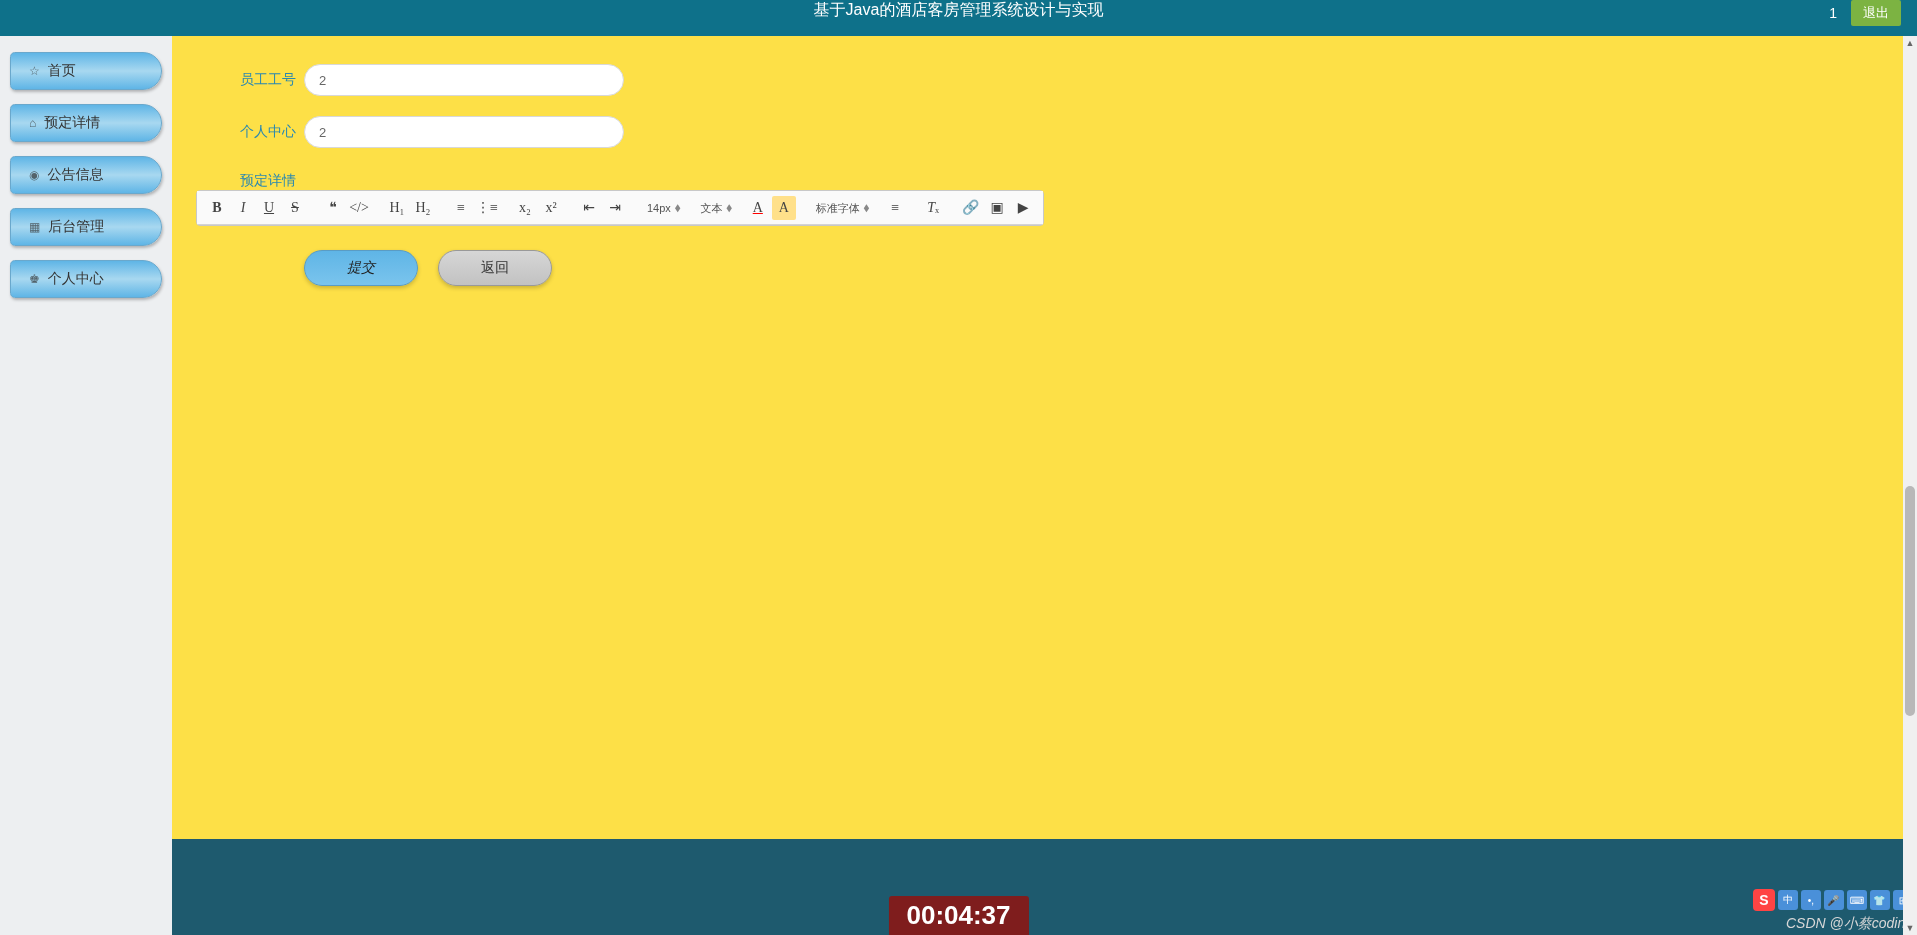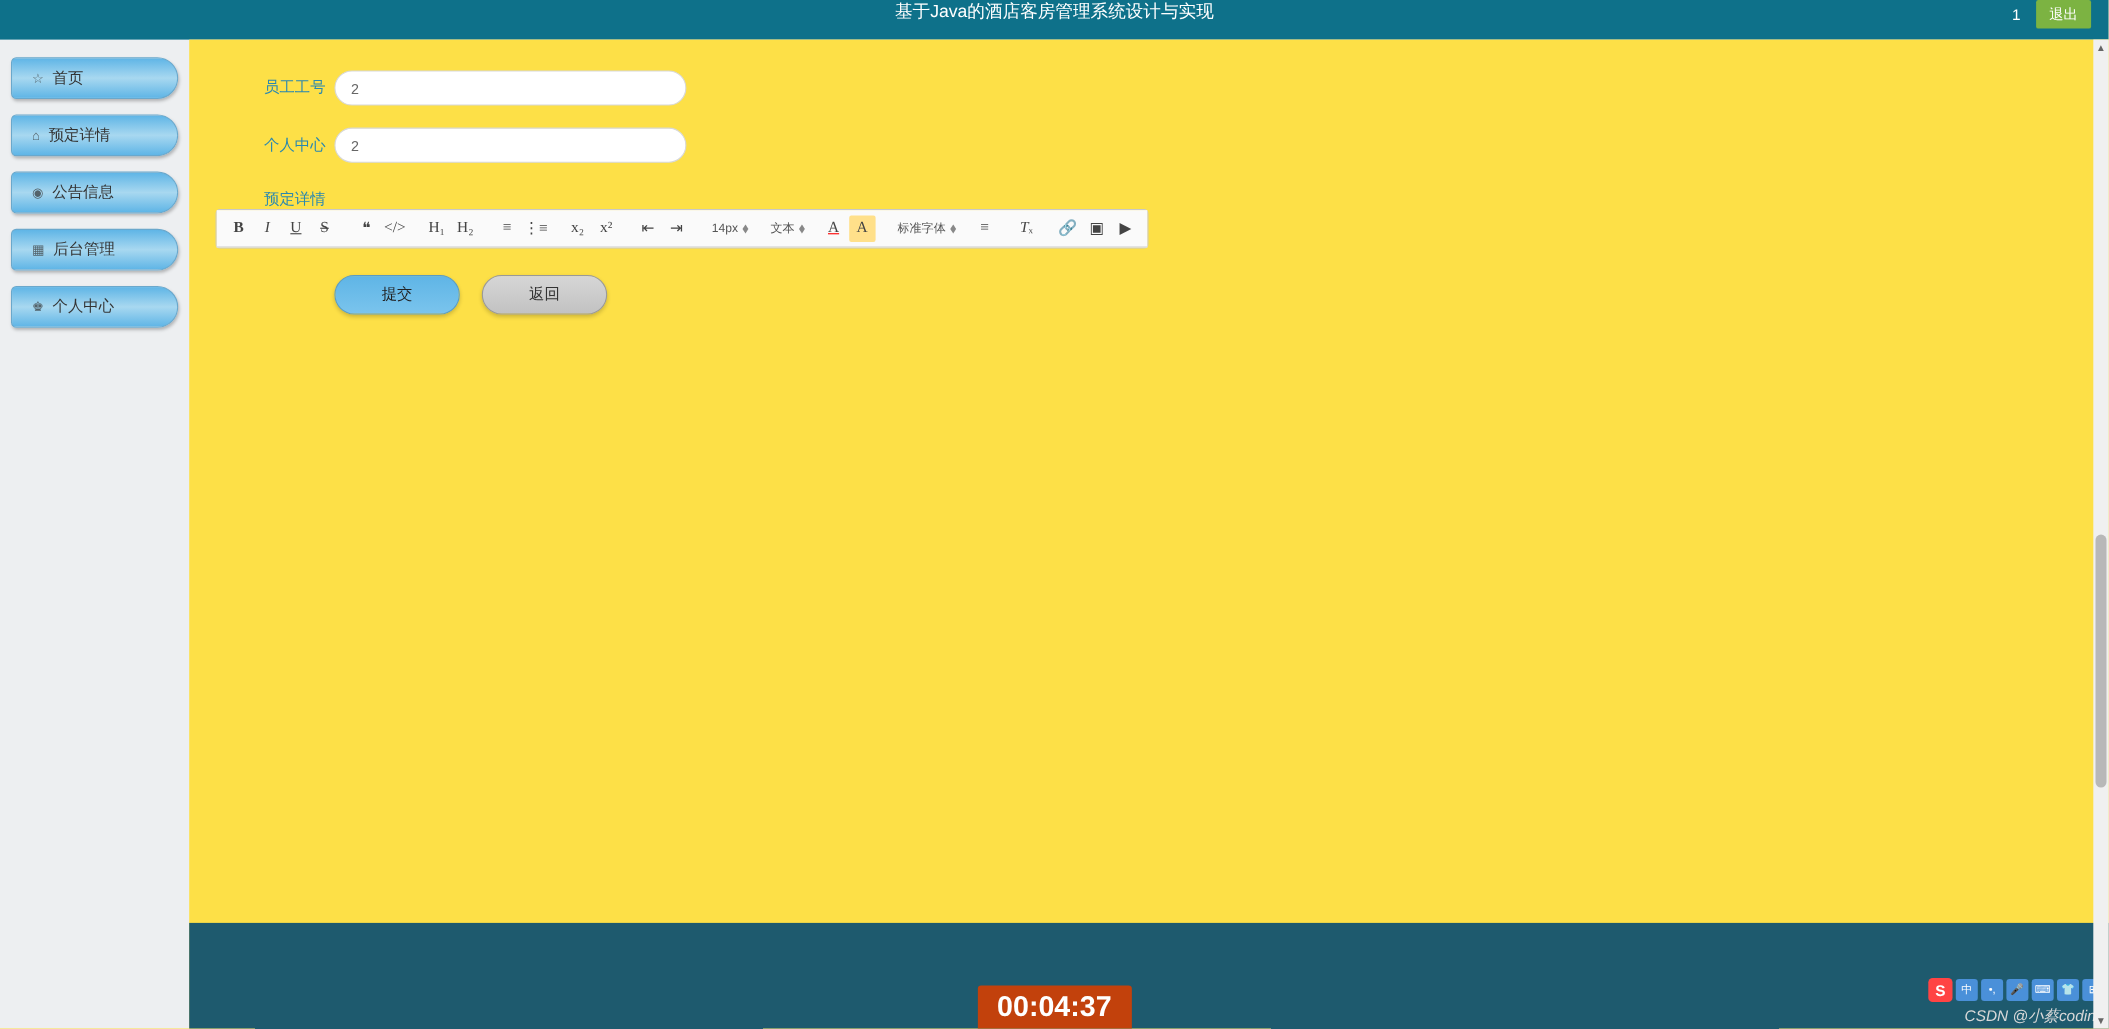--- a/index.html
+++ b/index.html
@@ -29,26 +29,26 @@
     .tool-btn { width: 24px; height: 24px; display: inline-flex; align-items: center; justify-content: center; font-size: 14px; color: #444; cursor: pointer; border-radius: 2px; font-family: serif; }
     .tool-sep { width: 10px; }
     .tool-select { border: none; background: transparent; font-size: 11px; color: #555; padding: 2px 16px 2px 6px; cursor: pointer; appearance: none; position: relative; }
     .select-wrap { position: relative; display: inline-flex; align-items: center; }
     .select-wrap::after { content: '◆'; font-size: 7px; color: #888; margin-left: -12px; pointer-events: none; transform: scaleY(1.5); }
 
     .editor-area { min-height: 328px; padding: 14px 12px; font-size: 13px; color: #555; outline: none; }
 
     .button-row { display: flex; gap: 20px; padding-left: 108px; margin-top: 24px; }
     .btn { width: 114px; height: 36px; border-radius: 18px; font-size: 14px; cursor: pointer; border: 1px solid #999; box-shadow: 0 2px 4px rgba(0,0,0,0.2); }
-    .btn-submit { background: linear-gradient(180deg, #5fb5e6, #7ac4ed); color: #222; border-color: #5a9cc4; }
+    .btn-submit { background: linear-gradient(180deg, #5fb5e6, #7ac4ed); color: #222; border-color: #5a9cc4; font-style: italic; }
     .btn-back { background: linear-gradient(180deg, #d6d6d6, #c2c2c2); color: #333; }
 
     .footer { position: absolute; bottom: 0; left: 0; right: 0; height: 96px; background: #1e5a6e; }
 
-    .timer-badge { position: absolute; bottom: 0; left: 50%; transform: translateX(-50%); background: #c2410c; color: #fff; padding: 4px 18px; font-size: 26px; font-weight: bold; font-family: Arial; border-radius: 3px 3px 0 0; z-index: 20; }
+    .timer-badge { position: absolute; bottom: 0; left: 50%; transform: translateX(-50%); background: #7f1d1d; color: #fff; padding: 4px 18px; font-size: 26px; font-weight: bold; font-family: Arial; border-radius: 3px 3px 0 0; z-index: 20; }
     .watermark { position: absolute; right: 4px; bottom: 2px; color: #d8d8d8; font-size: 14px; font-style: italic; z-index: 20; }
     .ime-bar { position: absolute; right: 4px; bottom: 24px; display: flex; gap: 3px; align-items: center; z-index: 20; }
     .ime-logo { width: 22px; height: 22px; background: #f44; border-radius: 4px; display: flex; align-items: center; justify-content: center; color: #fff; font-weight: bold; font-size: 14px; }
     .ime-item { width: 20px; height: 20px; background: #4a90d9; border-radius: 3px; display: flex; align-items: center; justify-content: center; color: #fff; font-size: 10px; }
 
     .page-scroll { position: absolute; right: 0; top: 36px; bottom: 0; width: 14px; background: #f0f0f0; z-index: 30; }
     .page-scroll-thumb { position: absolute; right: 2px; width: 10px; top: 450px; height: 230px; background: #b8b8b8; border-radius: 5px; }
     .page-scroll-arrow { position: absolute; width: 14px; height: 14px; display: flex; align-items: center; justify-content: center; font-size: 9px; color: #666; }
     .page-scroll-arrow.up { top: 0; }
     .page-scroll-arrow.down { bottom: 0; }

